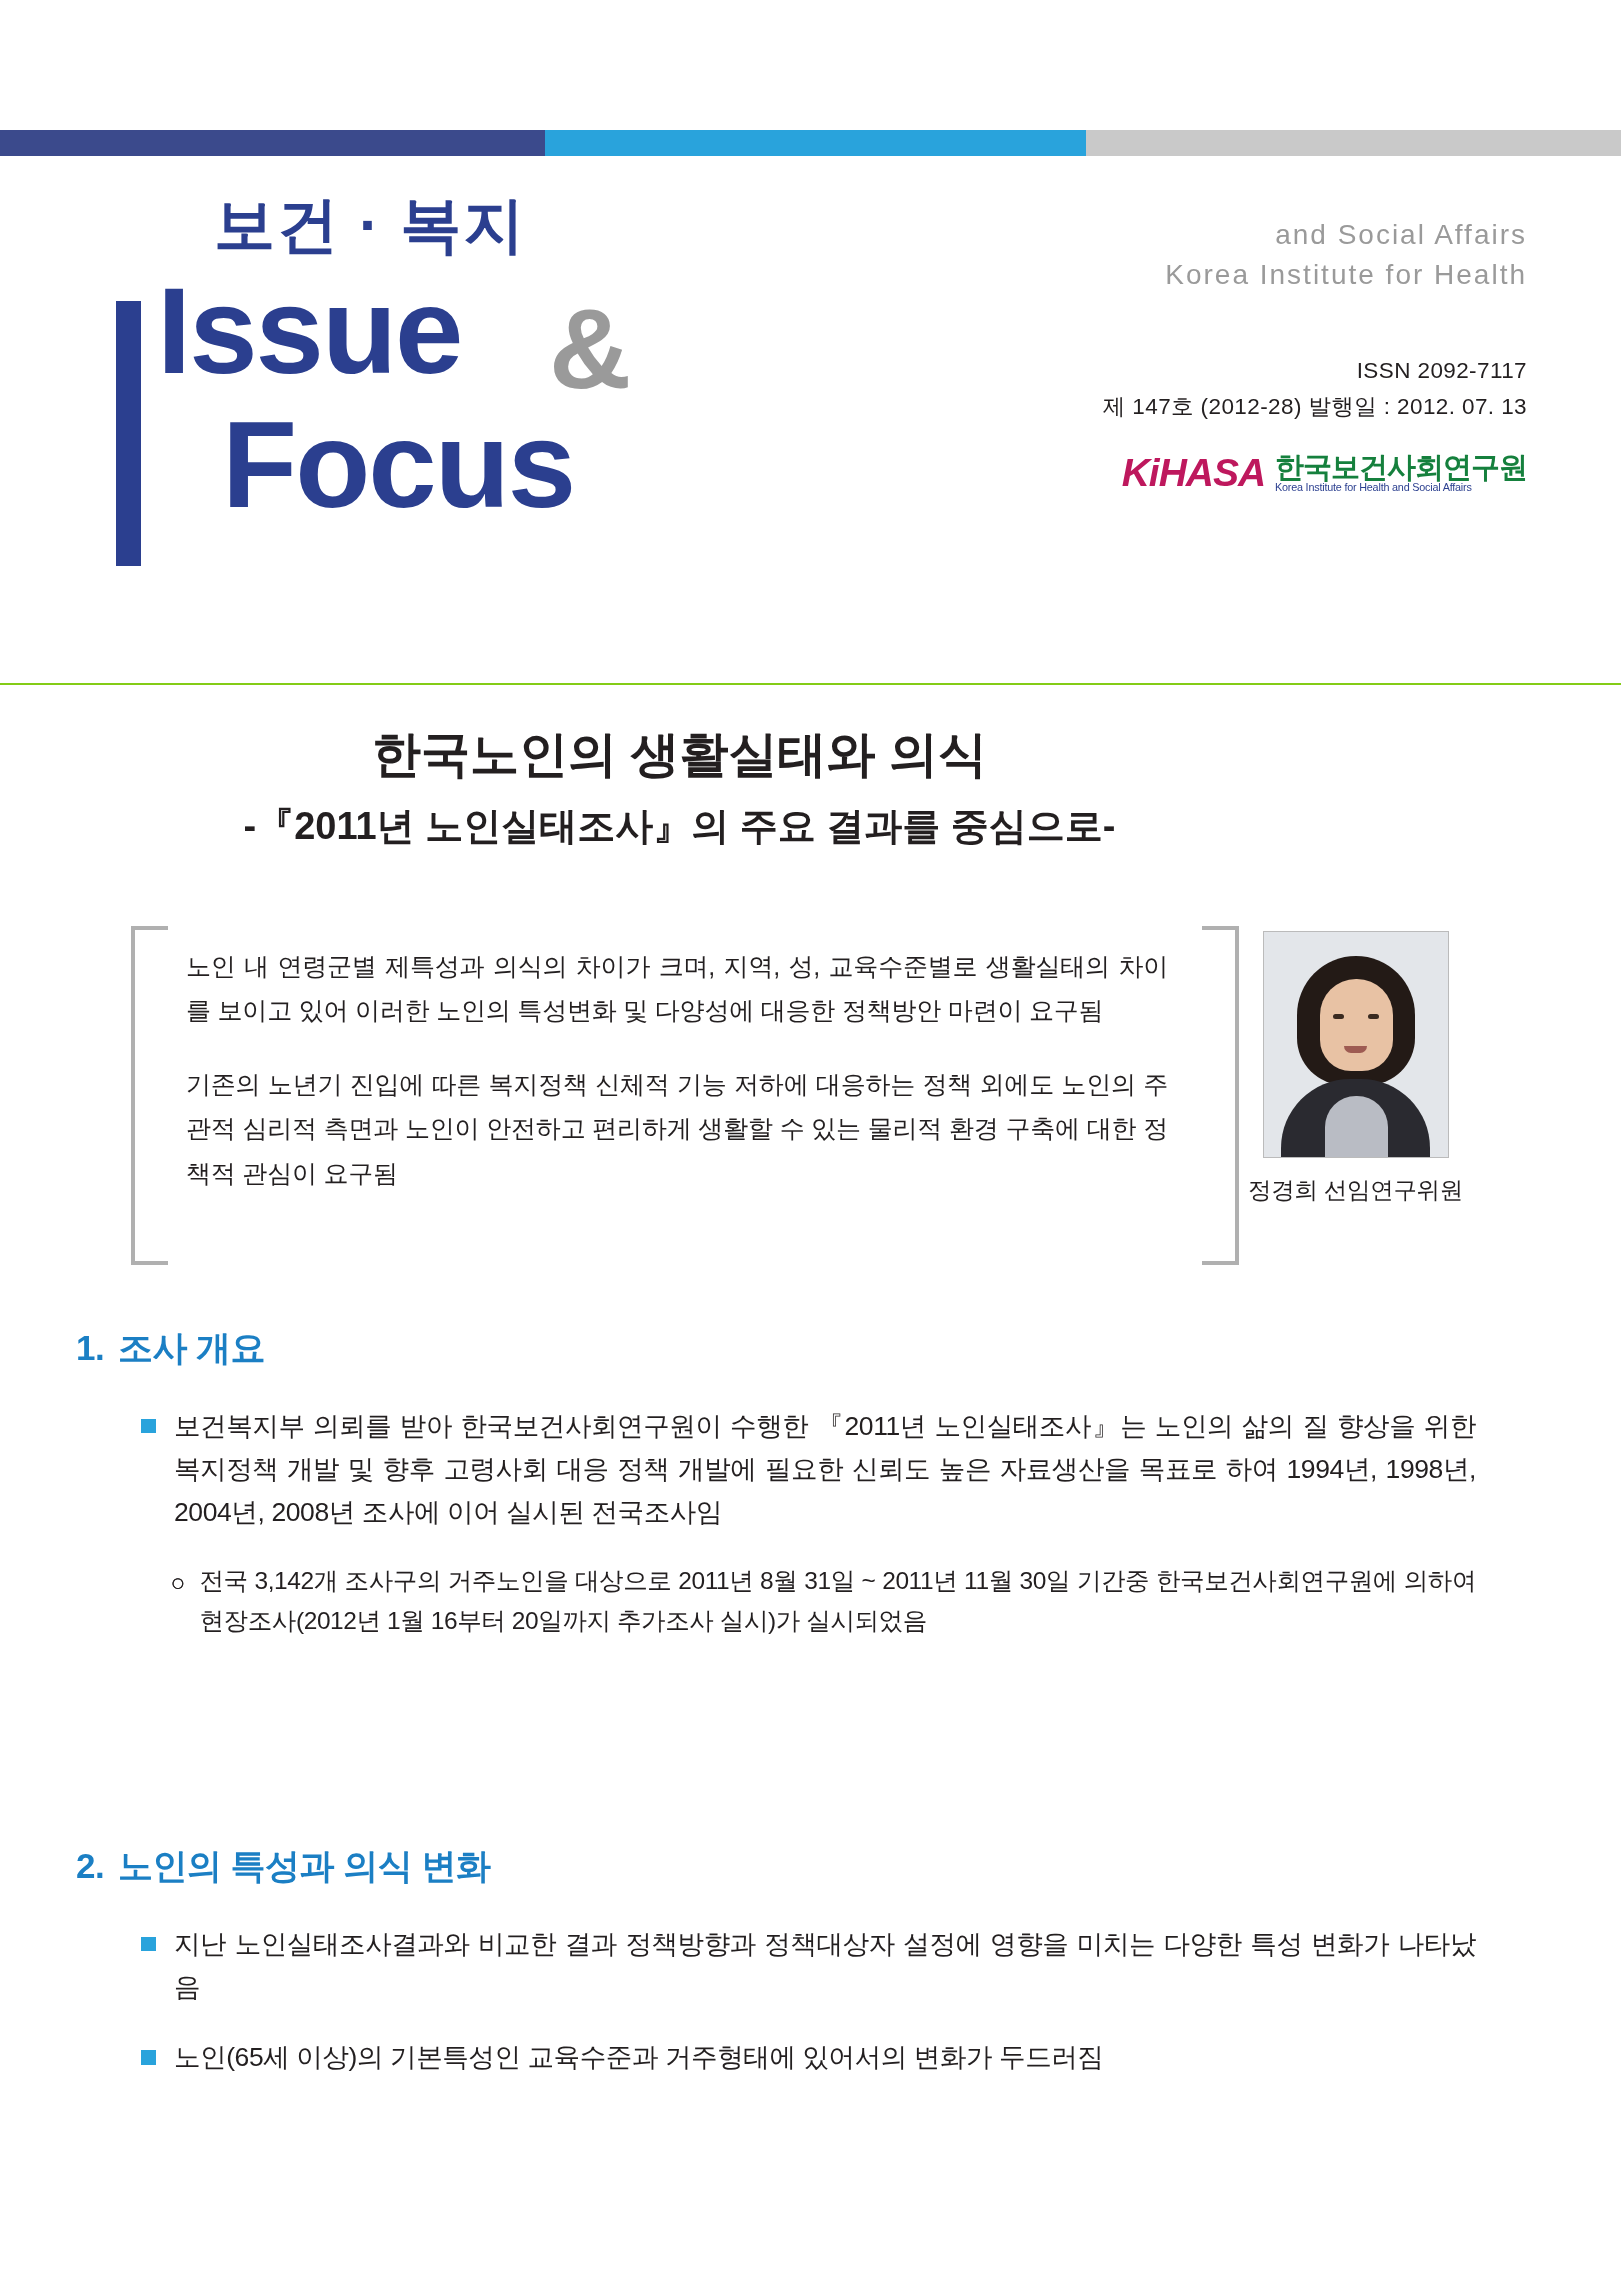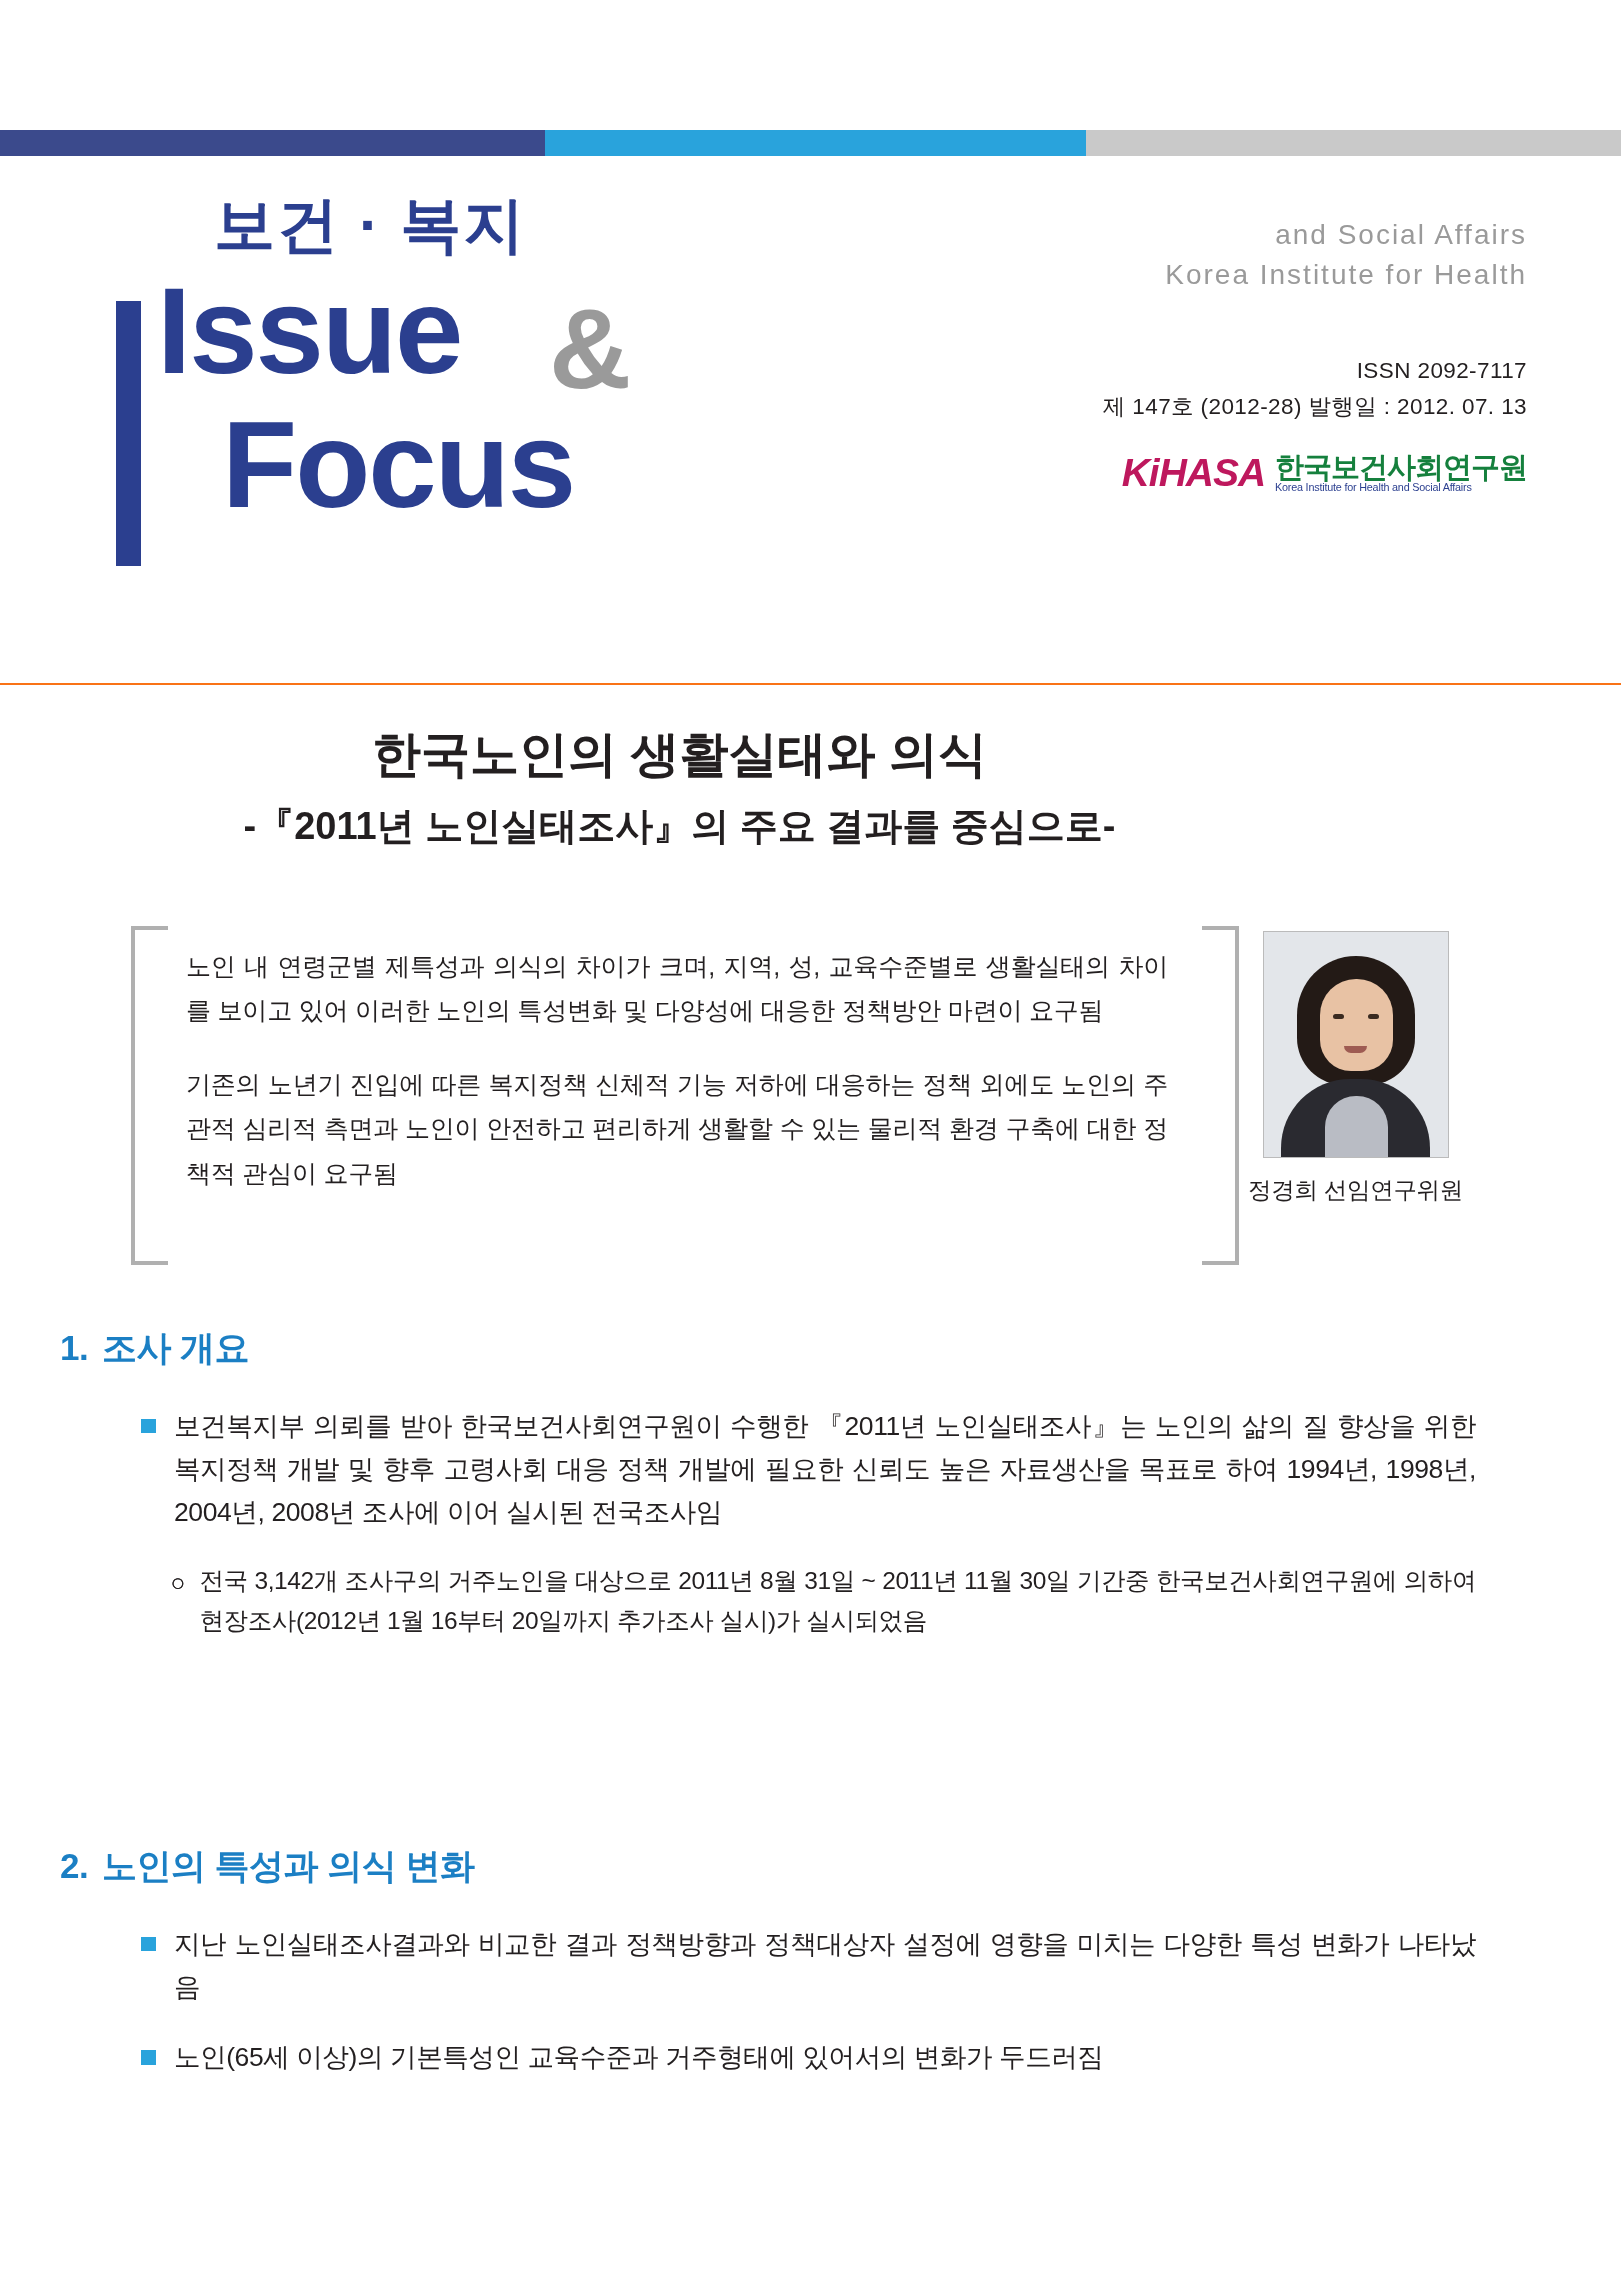--- a/index.html
+++ b/index.html
@@ -30,21 +30,21 @@
   .topbar .seg3 { flex: 1; height: 100%; background: #c9c9c9; }
 
   
   .masthead {
     position: absolute;
     top: 156px;
     left: 0;
     width: 1621px;
     height: 527px;
     background: #ffffff;
-    border-bottom: 2px solid #f97316;
+    border-bottom: 2px solid #84cc16;
   }
 
   .logo-block {
     position: absolute;
     left: 106px;
     top: 19.6px;
     width: 784px;
     height: 461px;
   }
   .logo-bar {
@@ -287,21 +287,21 @@
   .section {
     position: absolute;
     left: 0;
     width: 1621px;
   }
   .section-head {
     font-size: 35px;
     font-weight: bold;
     color: #1b7fc4;
     letter-spacing: -0.5px;
-    padding-left: 60px;
+    padding-left: 76px;
   }
   .section-head .num { margin-right: 13.7px; }
 
   .bullets {
     margin-top: 33px;
     padding-left: 174px;
     padding-right: 145px;
   }
   .b1 {
     position: relative;

